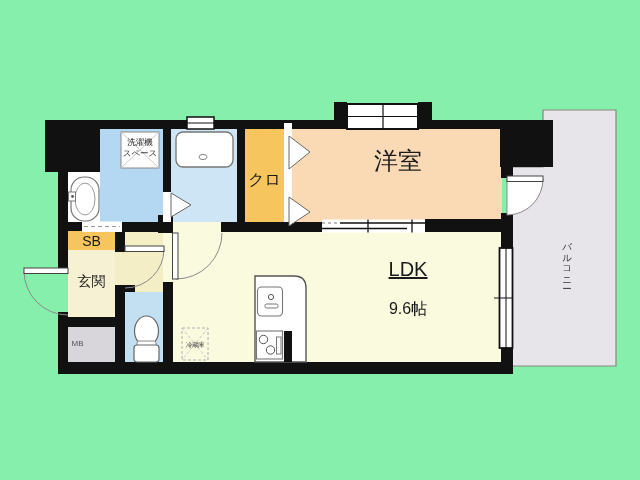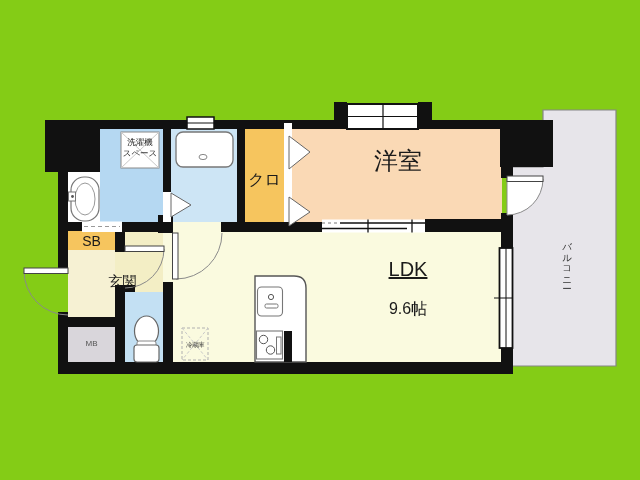--- a/index.html
+++ b/index.html
@@ -1,16 +1,16 @@
 <!DOCTYPE html>
 <html style="--c-wall: #111111; --c-washroom: #b5d8f2; --c-bathroom: #cde5f5; --c-toilet: #c3e0f3; --c-closet_orange: #f6c55e; --c-bedroom_peach: #fad9b5; --c-ldk_cream: #fafadf; --c-hall_yellow: #f3eec5; --c-genkan_cream: #f6f1d3; --c-mb_gray: #d9d6db; --c-balcony_gray: #e7e5ea;"><head>
 <meta charset="utf-8">
 <style>
   html,body{margin:0;padding:0;background:#fff;}
-  #plan{position:relative;width:640px;height:480px;background:#84cc16;overflow:hidden;
+  #plan{position:relative;width:640px;height:480px;background:#86efac;overflow:hidden;
         font-family:"Liberation Sans","DejaVu Sans",sans-serif;}
   .floor{position:absolute;}
   .wall{position:absolute;background:var(--c-wall,#111);}
   .lbl{position:absolute;color:#1a1a1a;text-align:center;white-space:pre-line;}
   svg.layer{position:absolute;left:0;top:0;}
   
   .f-alcove  {left:68px; top:172px;width:32px; height:50px; background:#fff;}
   .f-washroom{left:100px;top:128px;width:63px; height:94px; background:var(--c-washroom);}
   .f-bath    {left:163px;top:128px;width:74px; height:94px; background:var(--c-bathroom);}
   .f-kuro    {left:245px;top:123px;width:39px; height:99px; background:var(--c-closet_orange);}
@@ -47,22 +47,22 @@
   .w-toilet-t{left:115px;top:285px;width:20px;height:7px;}
   .w-toilet-r{left:163px;top:282px;width:10px;height:81px;}
   
   .lbl-laundry{left:121px;top:137px;width:38px;font-size:8.5px;line-height:1.3;}
   .lbl-kuro{left:245px;top:170px;width:39px;font-size:16px;}
   .lbl-yoshitsu{left:350px;top:145px;width:96px;font-size:24px;}
   .lbl-yoshitsu-size{left:350px;top:172px;width:96px;font-size:20px;}
   .lbl-ldk{left:360px;top:258px;width:96px;font-size:20px;text-decoration:underline;}
   .lbl-ldk-size{left:360px;top:299px;width:96px;font-size:16px;}
   .lbl-sb{left:68px;top:233px;width:47px;font-size:14px;border-radius:8px;}
-  .lbl-genkan{left:68px;top:273px;width:47px;font-size:14px;padding-left:31px;}
-  .lbl-mb{left:68px;top:339px;width:47px;font-size:8px;color:#555;}
+  .lbl-genkan{left:68px;top:273px;width:47px;font-size:14px;}
+  .lbl-mb{left:54px;top:339px;width:47px;font-size:8px;color:#555;}
   .lbl-fridge{left:182px;top:341px;width:26px;font-size:6.5px;color:#333;letter-spacing:-0.5px;}
   .lbl-balcony{left:560px;top:228px;height:64px;font-size:9.5px;color:#333;
                writing-mode:vertical-rl;letter-spacing:1px;}
   .watermark{left:66px;top:332px;font-size:48px;font-weight:bold;color:#3a3a3a;
              opacity:0.78;letter-spacing:5px;white-space:nowrap;}
 </style>
 </head>
 <body>
 
 <div id="plan">

